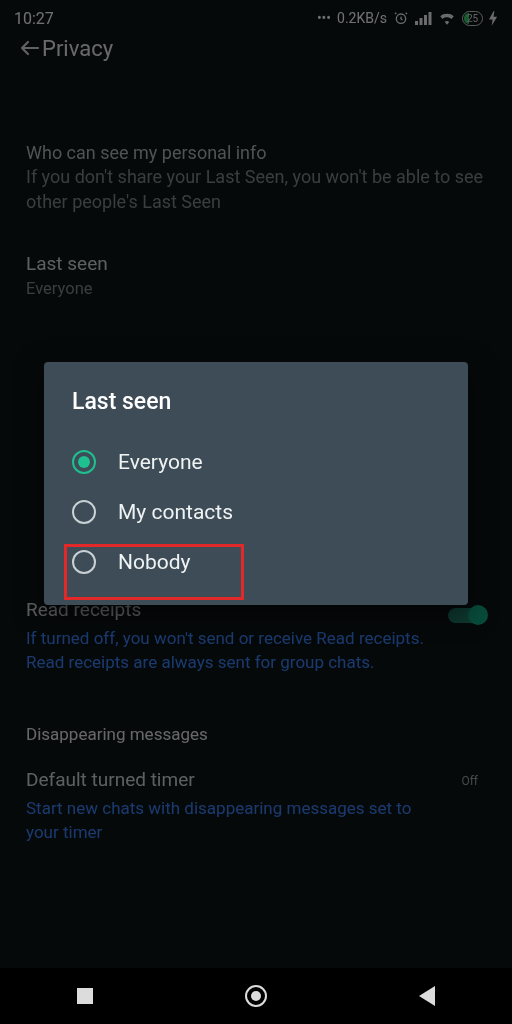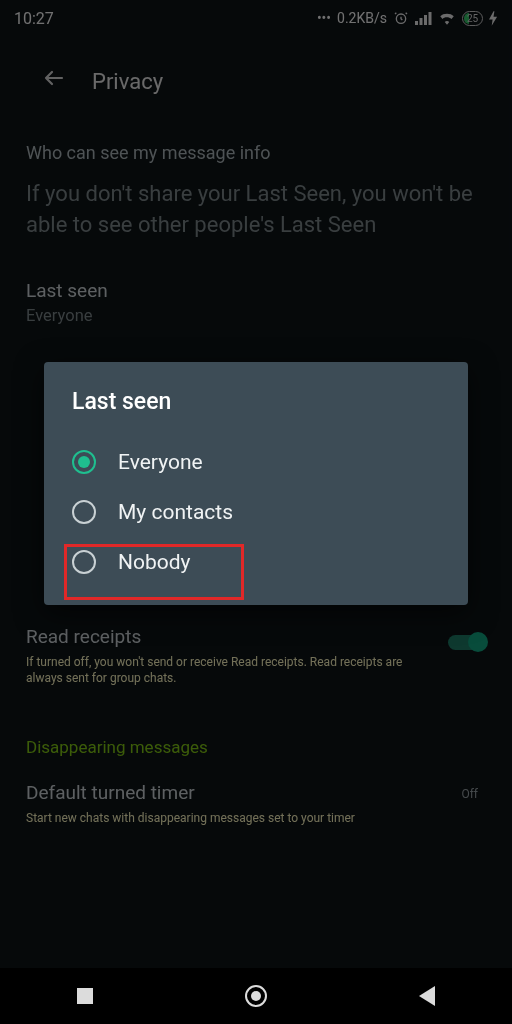--- a/index.html
+++ b/index.html
@@ -9,37 +9,37 @@
   
   .statusbar { position:absolute; top:0; left:0; right:0; height:36px; display:flex; align-items:center; padding:4px 14px; font-size:16px; color:#fafafa; z-index:3; }
   .statusbar .spacer { flex:1; }
   .sb-right { display:flex; align-items:center; gap:6px; font-size:14px; }
   .sb-icon { display:inline-flex; align-items:center; justify-content:center; }
   .battery { display:inline-flex; align-items:center; }
   .battery-shell { width:21px; height:15px; border:1.5px solid #ccc; border-radius:8px; position:relative; display:flex; align-items:center; }
   .battery-fill { position:absolute; left:1px; top:1px; bottom:1px; width:25%; background:#35c96b; border-radius:7px 0 0 7px; }
   .battery-num { position:relative; font-size:10px; width:100%; text-align:center; color:#ddd; }
   
-  .appbar { position:absolute; top:36px; left:0; right:0; height:58px; display:flex; align-items:flex-end; padding:0 18px; gap:26px; z-index:3;margin-left:24px; }
+  .appbar { position:absolute; top:36px; left:0; right:0; height:58px; display:flex; align-items:flex-start; padding:0 18px; z-index:3; }
   .back-arrow svg { width:24px; height:24px; stroke:#d8d8d8; }
   .appbar-title { font-size:22px; color:#e8e8e8; }
   
   .content { position:absolute; top:120px; left:0; right:0; bottom:56px; padding:0 26px; z-index:3; color:#c9cfd2; }
   .section-heading { font-size:18px; color:#aeb8bc; margin-top:22px; }
-  .section-sub { font-size:22px; color:#7f898d; margin-top:16px; line-height:1.4; }
+  .section-sub { font-size:18px; color:#7f898d; margin-top:1px; line-height:1.4; }
   .item { margin-top:38px; }
   .item-title { font-size:19px; color:#cfd6d9; }
   .item-value { font-size:16.5px; color:#7f898d; margin-top:4px; }
-  .item-desc { font-size:12px; color:#fef9c3; margin-top:6px; line-height:1.38; max-width:400px; }
+  .item-desc { font-size:17px; color:#3b82f6; margin-top:6px; line-height:1.38; max-width:400px; }
   .read-receipts { margin-top:300px; position:relative; }
   .toggle { position:absolute; right:-2px; top:6px; width:40px; height:22px; }
   .toggle-track { width:34px; height:15px; background:#1f7f69; border-radius:8px; position:absolute; top:4px; left:0; }
   .toggle-thumb { width:20px; height:20px; background:#13a884; border-radius:50%; position:absolute; right:0; top:1px; }
   .disappearing { margin-top:50px; }
-  .section-label { font-size:17px; color:#84cc16; }
+  .section-label { font-size:17px; color:#e5e5e5; }
   .timer-item { margin-top:24px; position:relative; }
   .timer-off { position:absolute; right:8px; top:6px; font-size:12px; color:#9aa4a8;text-align:right; }
   
   .dialog { position:absolute; left:44px; right:44px; top:362px; background:#3d4c56; border-radius:4px; padding:26px 0 18px 0; z-index:10; box-shadow:0 8px 28px rgba(0,0,0,0.6); }
   .dialog-title { font-size:23px; color:#fff; font-weight:500; padding:0 28px 22px 28px; }
   .option { display:flex; align-items:center; gap:22px; padding:13px 28px; cursor:pointer; }
   .radio { width:24px; height:24px; border:2.5px solid #c9d1d4; border-radius:50%; display:flex; align-items:center; justify-content:center; flex-shrink:0; }
   .radio.selected { border-color:#1fbf8f; }
   .radio.selected::after { content:''; width:12px; height:12px; background:#1fbf8f; border-radius:50%; }
   .option-label { font-size:21px; color:#f0f3f4; }
@@ -99,21 +99,21 @@
   <div class="appbar">
     <span class="back-arrow">
       <svg viewBox="0 0 24 24" fill="none" stroke-width="2.2" stroke-linecap="round" stroke-linejoin="round">
           <path d="M20 12H4M10 6l-6 6 6 6"></path>
         </svg>
     </span>
     <span class="appbar-title">Privacy</span>
   </div>
 
   <div class="content">
-    <div class="section-heading">Who can see my message info</div>
+    <div class="section-heading">Who can see my personal info</div>
     <div class="section-sub">If you don't share your Last Seen, you won't be able to see other people's Last Seen</div>
 
     <div class="item">
       <div class="item-title">Last seen</div>
       <div class="item-value">Everyone</div>
     </div>
 
     <div class="read-receipts">
       <div class="item-title">Read receipts</div>
       <div class="item-desc">If turned off, you won't send or receive Read receipts. Read receipts are always sent for group chats.</div>

